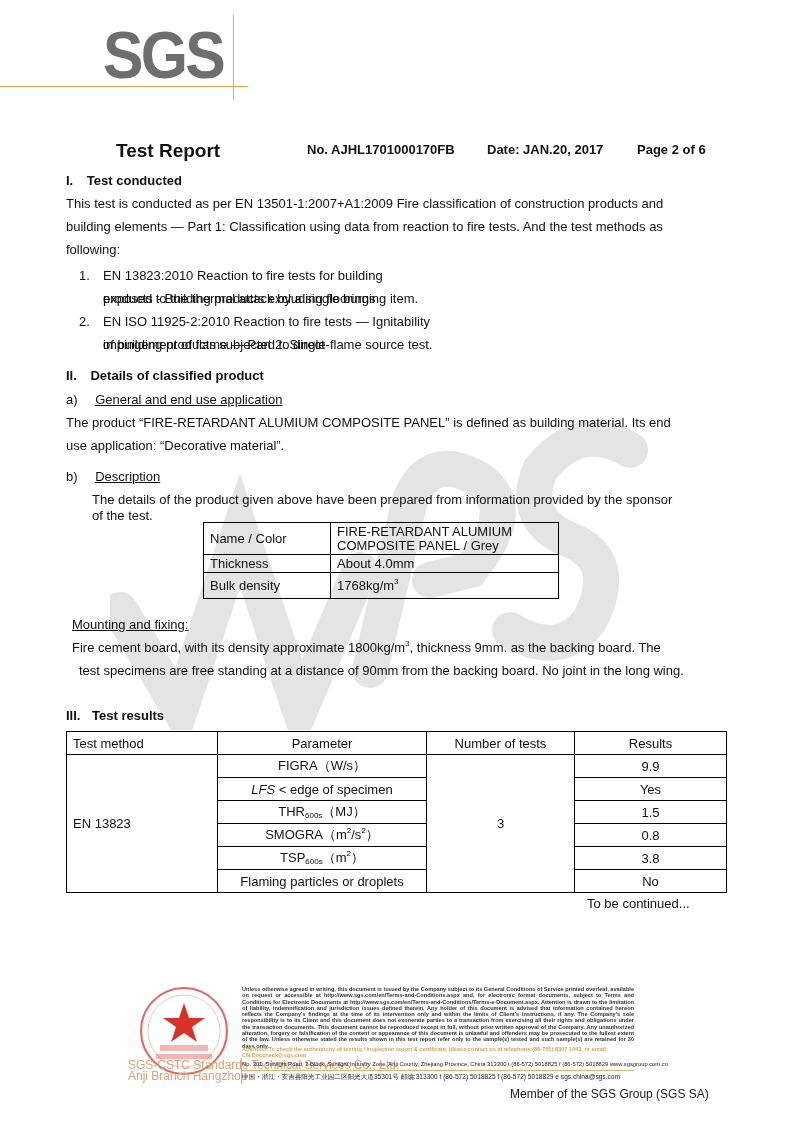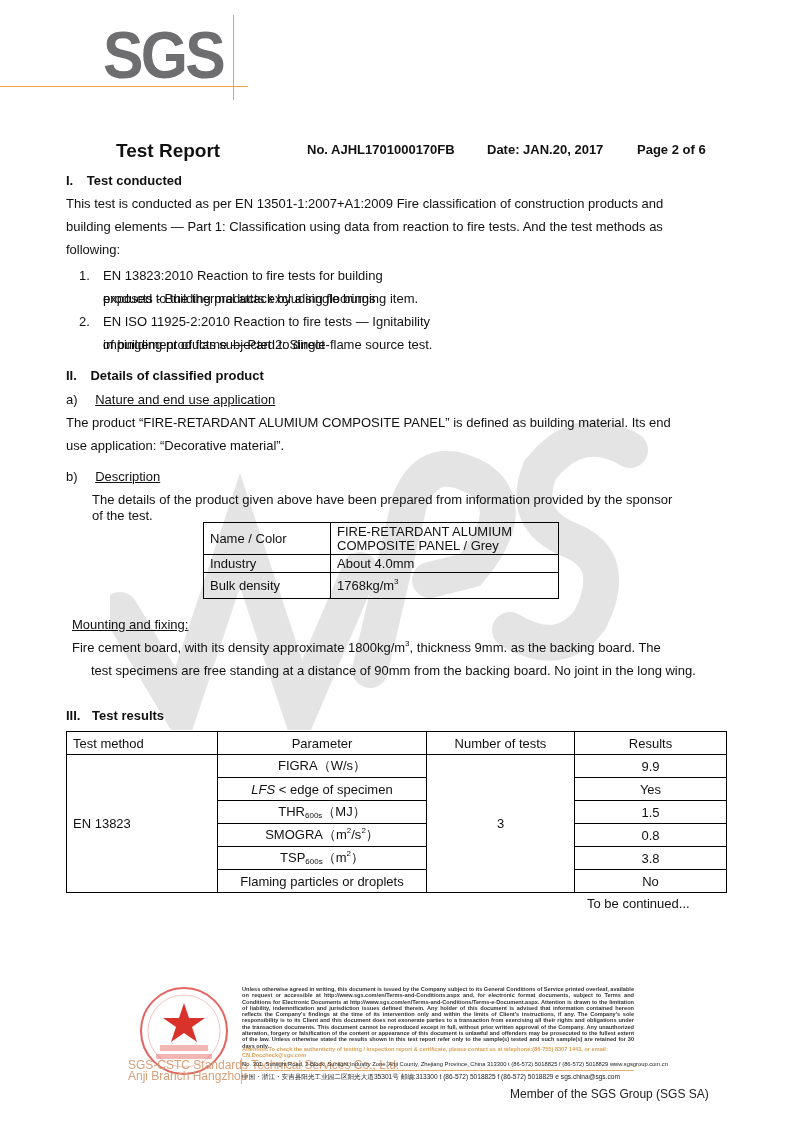--- a/index.html
+++ b/index.html
@@ -84,21 +84,21 @@
   <div><span>2.</span><span style="position:absolute; left:24px;">EN ISO 11925-2:2010 Reaction to fire tests — Ignitability of building products subjected to direct</span></div>
   <div style="padding-left:24px;">impingement of flame — Part 2: Single-flame source test.</div>
 </div>
 
 <div class="abs h" style="left:66px; top:368px;">
   <span>II.</span>
   <span style="margin-left:10px;">Details of classified product</span>
 </div>
 <div class="abs p" style="left:66px; top:388px;">
   <span>a)</span>
-  <span class="u" style="margin-left:14px;">Nature and end use application</span>
+  <span class="u" style="margin-left:14px;">General and end use application</span>
 </div>
 <div class="abs p" style="left:66px; top:411px;">
   <div>The product “FIRE-RETARDANT ALUMIUM COMPOSITE PANEL” is defined as building material. Its end</div>
   <div>use application: “Decorative material”.</div>
 </div>
 <div class="abs p" style="left:66px; top:465px;">
   <span>b)</span>
   <span class="u" style="margin-left:14px;">Description</span>
 </div>
 <div class="abs" style="left:92px; top:492px; font-size:13px; line-height:16px;">
@@ -109,34 +109,34 @@
 <table class="ptable">
   <tbody>
       <tr style="height:32px;">
     <td class="k">Name / Color</td>
     <td>
           <div>FIRE-RETARDANT ALUMIUM</div>
           <div>COMPOSITE PANEL / Grey</div>
         </td>
   </tr>
   <tr style="height:18px;">
-    <td class="k">Industry</td>
+    <td class="k">Thickness</td>
     <td>About 4.0mm</td>
   </tr>
   <tr style="height:26px;">
     <td class="k">Bulk density</td>
     <td><span>1768kg/m</span><sup>3</sup></td>
   </tr>
 </tbody>
   </table>
 
 <div class="abs p u" style="left:72px; top:613px;">Mounting and fixing:</div>
 <div class="abs p" style="left:72px; top:636px;">
   <div><span>Fire cement board, with its density approximate 1800kg/m</span><sup>3</sup><span>, thickness 9mm. as the backing board. The</span></div>
-  <div style="padding-left:7px;margin-left:12px;">test specimens are free standing at a distance of 90mm from the backing board. No joint in the long wing.</div>
+  <div style="padding-left:7px;">test specimens are free standing at a distance of 90mm from the backing board. No joint in the long wing.</div>
 </div>
 
 <div class="abs h" style="left:66px; top:708px;">
   <span>III.</span>
   <span style="margin-left:8px;">Test results</span>
 </div>
 
 <table class="rtable">
   <tbody>
       <tr>

